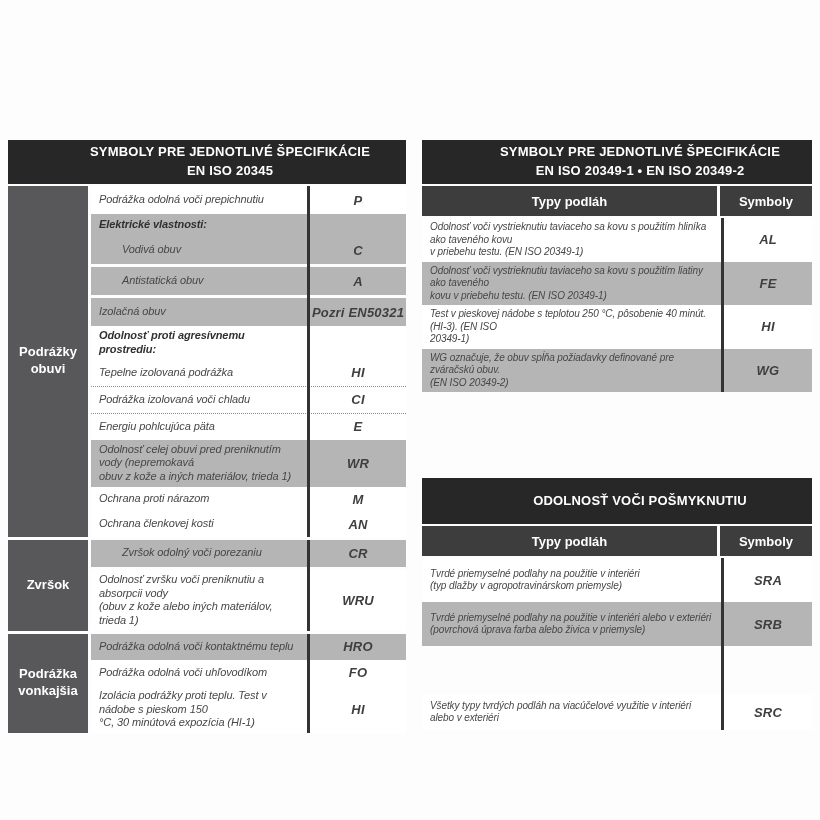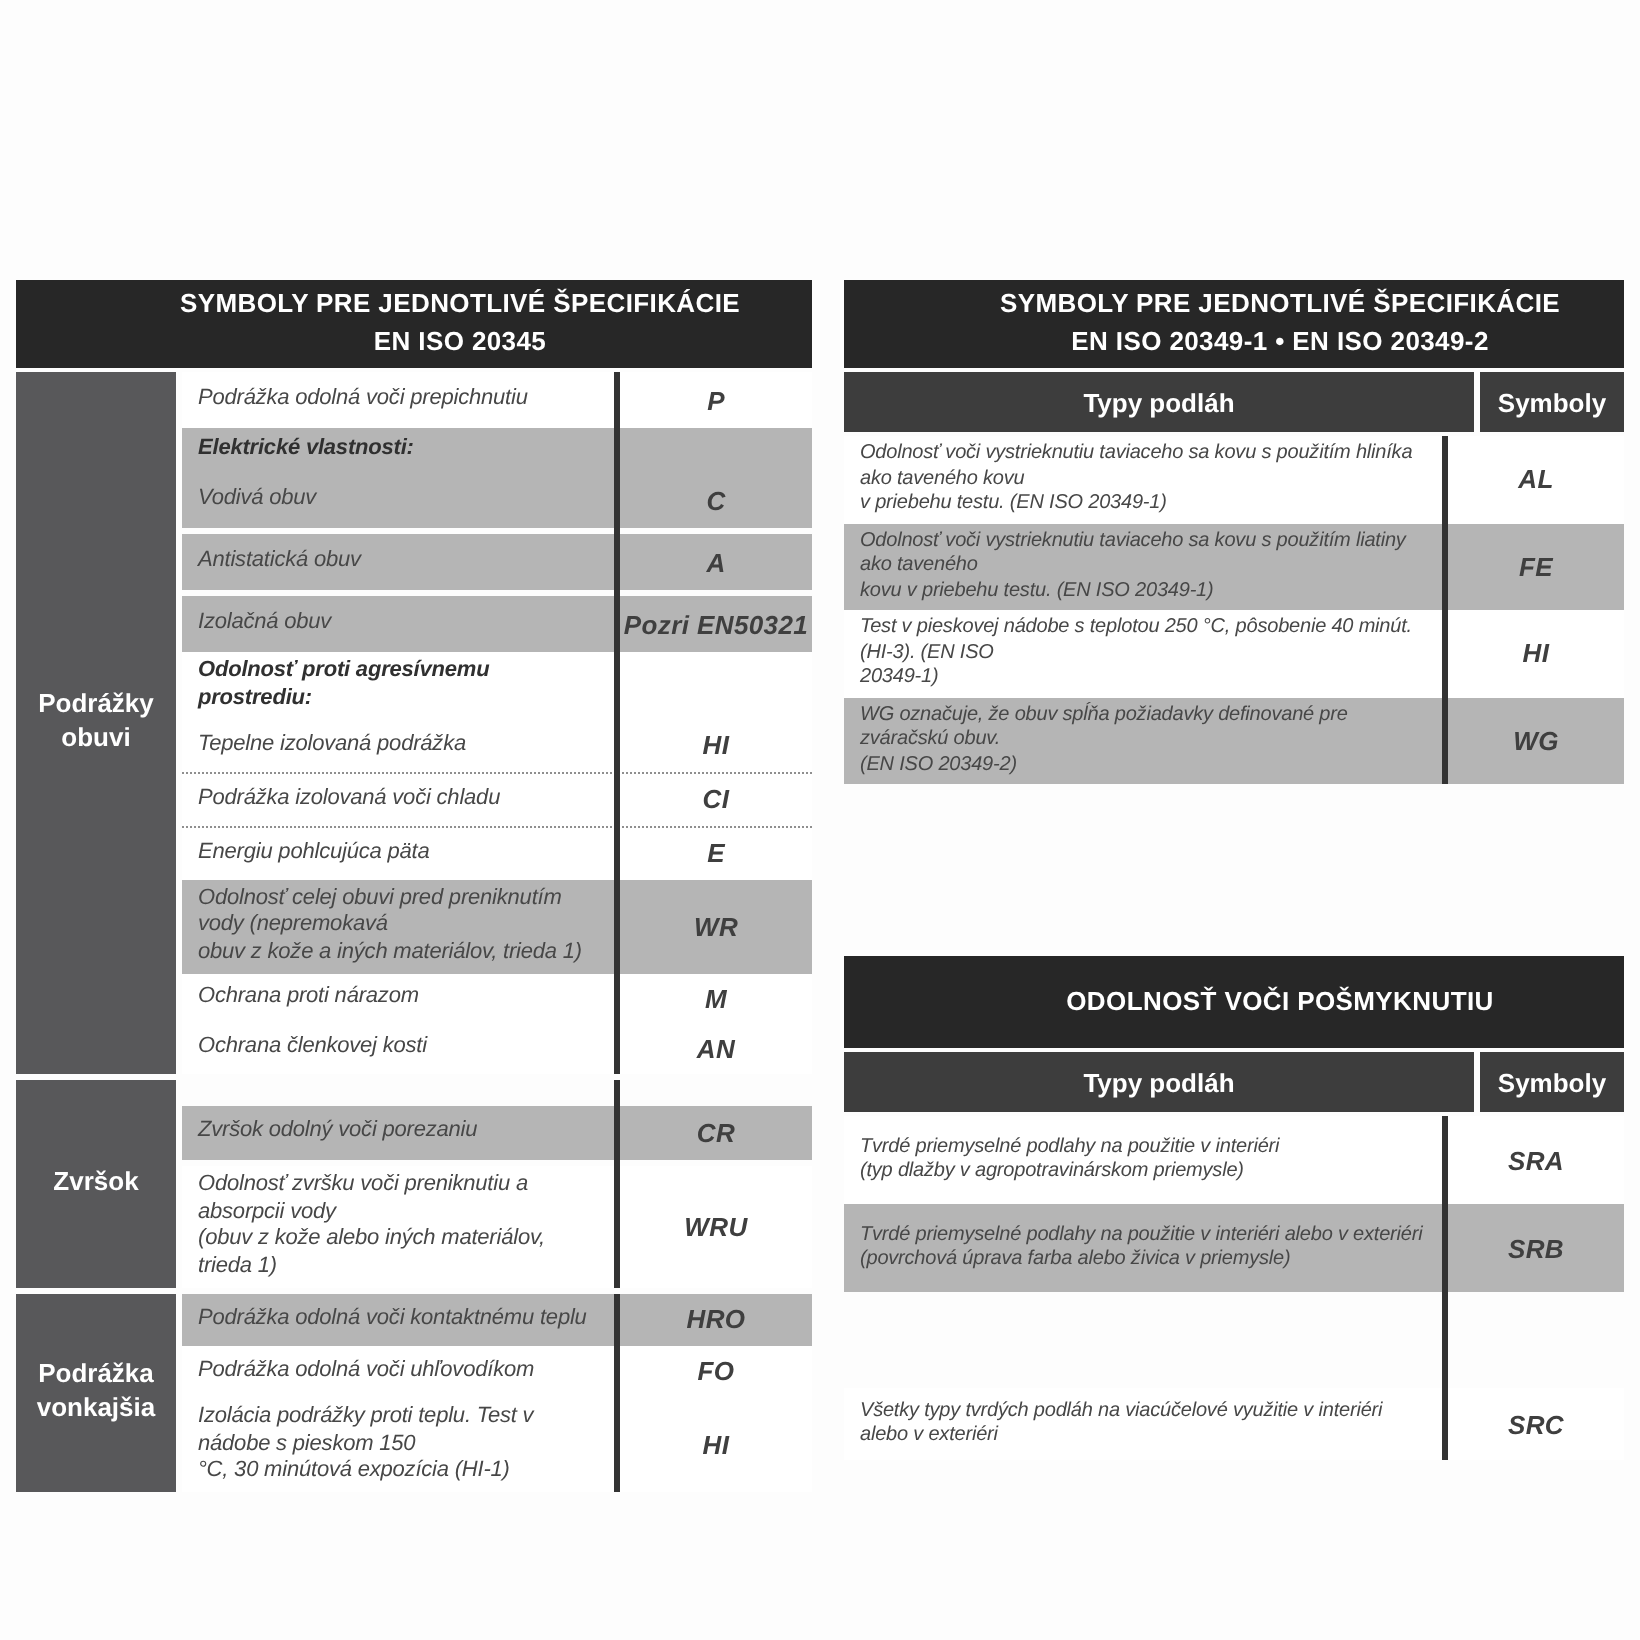--- a/index.html
+++ b/index.html
@@ -23,21 +23,21 @@
   }
 
   
   .colhead{display:flex;margin-top:2px;}
   .colhead .ch{
     background:#3d3d3d;color:#fff;font-weight:bold;font-size:13px;
     display:flex;align-items:center;justify-content:center;height:30px;
   }
   .colhead .ch-types{flex:1;}
   .colhead .ch-gap{width:3px;background:#fdfdfd;}
-  .colhead .ch-sym{width:72px;}
+  .colhead .ch-sym{width:92px;}
 
   
   .band{display:flex;}
   .band + .band{margin-top:3px;}
   .cat{
     width:80px;background:#58585a;color:#fff;font-weight:bold;
     font-size:13px;line-height:1.3;text-align:center;
     display:flex;align-items:center;justify-content:center;
     white-space:pre-line;flex-shrink:0;
   }
@@ -58,21 +58,21 @@
   .row .sym{
     width:96px;text-align:center;font-size:13px;font-weight:bold;
     color:#3f3f3f;flex-shrink:0;letter-spacing:.2px;
   }
   .sym88x .row .sym{width:88px;}
   .sym88x .row .lbl{font-size:10px;}
   .row.gray{background:#b5b5b5;}
   .row.white{background:#ffffff;}
   .row.boldlbl .lbl{font-weight:bold;color:#303030;}
   .row.dotted{border-bottom:1px dotted #8f8f8f;}
-  .row.gap-after{margin-bottom:3px;}
+  .row.gap-after{margin-bottom:3px;padding-left:23px;}
 </style>
 </head>
 <body>
 
 <div class="page">
 
   <section class="tbl" style="left:8px;top:140px;width:398px;">
     <header class="title" style="height:44px;">
       <div>SYMBOLY PRE JEDNOTLIVÉ ŠPECIFIKÁCIE</div>
       <div>EN ISO 20345</div>
@@ -130,21 +130,21 @@
         <div class="row white" style="min-height:25px;">
           <div class="lbl">Ochrana členkovej kosti</div>
           <div class="sym">AN</div>
         </div>
       </div>
     </div>
 
     <div class="band">
       <div class="cat">Zvršok</div>
       <div class="rowsarea sym96">
-        <div class="row gray gap-after" style="min-height:27px;margin-top:13px;">
+        <div class="row gray gap-after" style="min-height:27px;">
           <div class="lbl">Zvršok odolný voči porezaniu</div>
           <div class="sym">CR</div>
         </div>
         <div class="row white" style="min-height:38px;">
           <div class="lbl">Odolnosť zvršku voči preniknutiu a absorpcii vody
 (obuv z kože alebo iných materiálov, trieda 1)</div>
           <div class="sym">WRU</div>
         </div>
       </div>
     </div>

